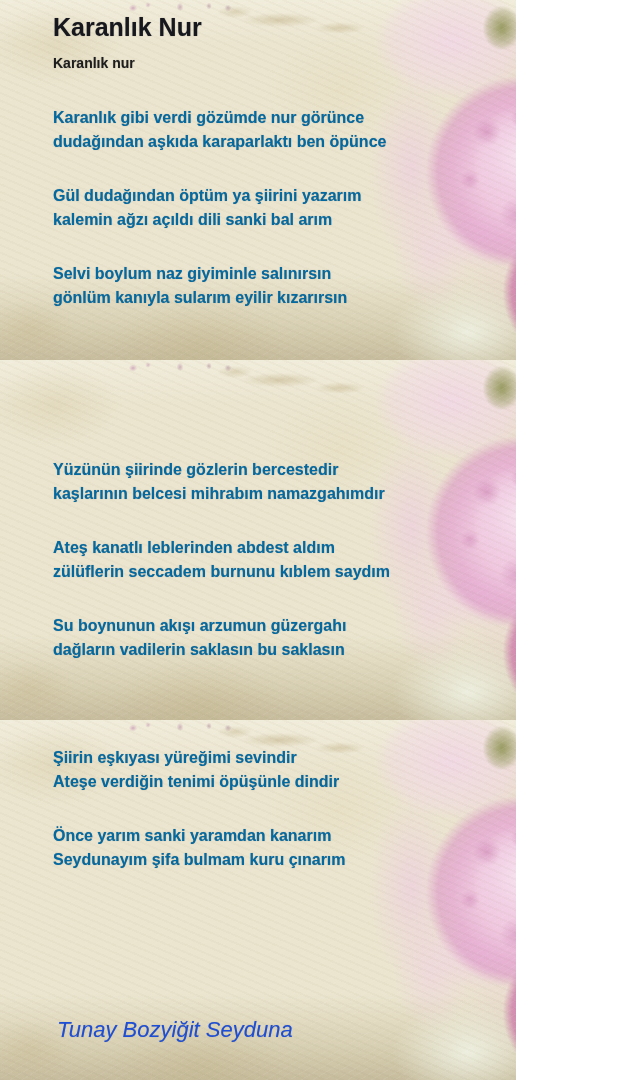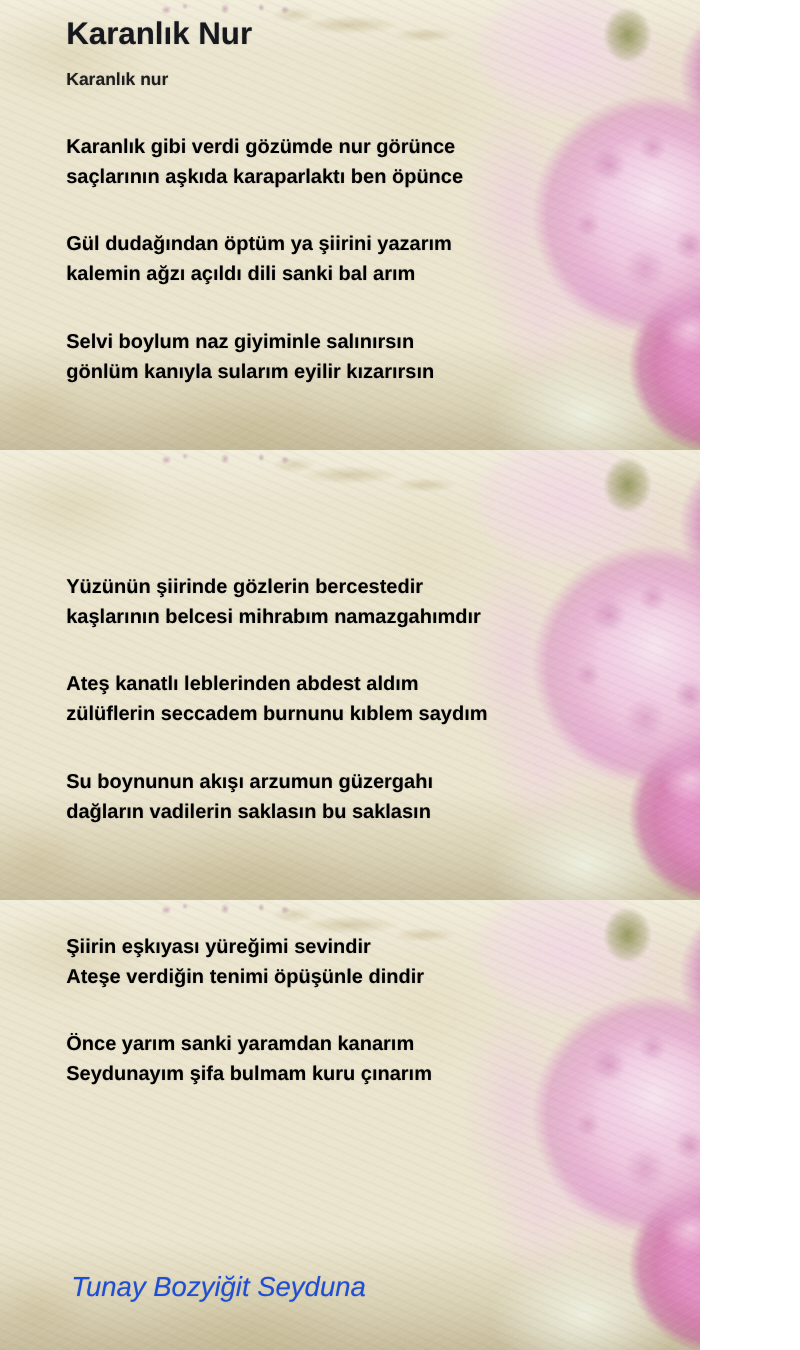--- a/index.html
+++ b/index.html
@@ -1,17 +1,17 @@
 <!DOCTYPE html>
 <html><head>
 <meta charset="utf-8">
 <style>
   html,body{margin:0;padding:0;}
   body{width:640px;height:1080px;overflow:hidden;}
-  .page{position:relative;width:560px;height:1080px;overflow:hidden;
+  .page{position:relative;width:516px;height:1080px;overflow:hidden;
         font-family:"Liberation Sans",sans-serif;}
 
   
   .bg{position:absolute;inset:0;background-color:#ebe5cf;
     background-size:640px 360px;background-repeat:repeat-y;
     background-image:
       
       repeating-linear-gradient(23deg, rgba(120,105,70,.04) 0 2px, rgba(120,105,70,0) 2px 7px),
       repeating-linear-gradient(-31deg, rgba(255,255,252,.05) 0 1px, rgba(255,255,252,0) 1px 6px),
       
@@ -65,39 +65,39 @@
   }
 
   .title{position:absolute;left:53px;top:10px;margin:0;
     font-size:25px;line-height:34px;font-weight:bold;color:#16181d;
     text-shadow:0 0 1px rgba(30,30,35,.4);}
   .subtitle{position:absolute;left:53px;top:51px;
     font-size:14px;line-height:24px;font-weight:bold;color:#1d1d1d;
     text-shadow:0 0 1px rgba(35,35,35,.35);}
   .section{position:absolute;left:53px;width:420px;}
   .section p{margin:0 0 30px;font-size:16px;line-height:24px;font-weight:bold;
-    color:#000000;text-shadow:0 0 1px rgba(35,35,35,.35);}
+    color:#0369a1;text-shadow:0 0 1px rgba(35,35,35,.35);}
   .s1{top:106px;} .s2{top:458px;} .s3{top:746px;}
   .author{position:absolute;left:57px;top:1016px;
     font-size:22px;line-height:28px;font-style:italic;color:#1d4ed8;
     text-shadow:0 0 1px rgba(40,40,40,.3);}
 </style>
 </head>
 <body>
 
 <div class="page">
   <div class="bg"></div>
 
   <h1 class="title">Karanlık Nur</h1>
   <div class="subtitle">Karanlık nur</div>
 
   <div class="section s1">
     <p>
       <span>Karanlık gibi verdi gözümde nur görünce</span><br>
-      <span>saçlarının aşkıda karaparlaktı ben öpünce</span>
+      <span>dudağından aşkıda karaparlaktı ben öpünce</span>
     </p>
     <p>
       <span>Gül dudağından öptüm ya şiirini yazarım</span><br>
       <span>kalemin ağzı açıldı dili sanki bal arım</span>
     </p>
     <p>
       <span>Selvi boylum naz giyiminle salınırsın</span><br>
       <span>gönlüm kanıyla sularım eyilir kızarırsın</span>
     </p>
   </div>

